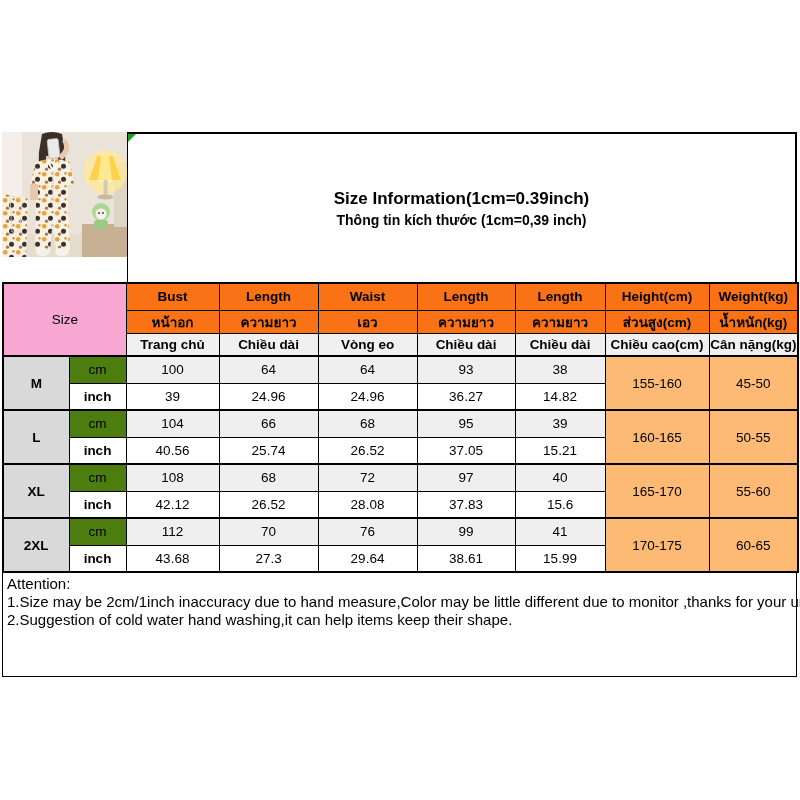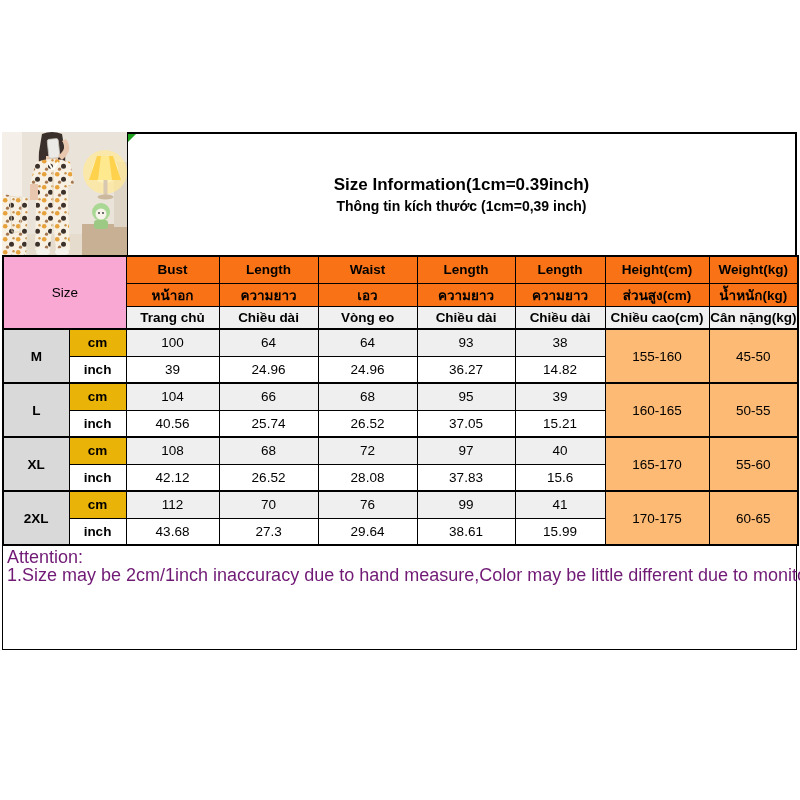--- a/index.html
+++ b/index.html
@@ -4,21 +4,21 @@
 <style>
   * { margin: 0; padding: 0; box-sizing: border-box; }
   body { background: #fff; font-family: "Liberation Sans", "DejaVu Sans", sans-serif; }
   .canvas {
     position: relative; width: 800px; height: 800px; background: #ffffff;
     overflow: hidden;
   }
   .content { position: absolute; left: 2px; top: 132px; width: 795px; }
 
   
-  .top-row { display: flex; height: 125px; }
+  .top-row { display: flex; height: 152px; }
   .photo-wrap { width: 125px; height: 125px; flex: 0 0 125px; overflow: hidden; }
   .title-box {
     position: relative; flex: 1; border: 2px solid #000; border-left-width: 1px;
     display: flex; flex-direction: column; justify-content: center; align-items: center;
     background: #fff; gap: 3px;
   }
   .corner-flag {
     position: absolute; left: 0; top: 0; width: 0; height: 0;
     border-top: 8px solid #1fa01f; border-right: 8px solid transparent;
   }
@@ -36,34 +36,34 @@
     font-size: 13.5px; color: #000; overflow: hidden; white-space: nowrap;
   }
   tr.hrow1 { height: 27px; }
   tr.hrow2 { height: 14px; }
   tr.hrow3 { height: 23px; }
   tr.drow  { height: 27px; }
   td.size-big { font-size: 26px; font-weight: normal; background: #f9a8d4; }
   td.hd   { font-weight: bold; background: #f97316; }
   td.hd-vi{ font-weight: bold; background: #f0f0f0; margin-left: 28px; }
   td.size-label { font-weight: bold; font-size: 15px; background: #d9d9d9; }
-  td.unit { font-weight: bold; background: #eab308; }
+  td.unit { font-weight: normal; background: #4d7c0f; }
   td.unit-inch { font-weight: bold; background: #ffffff; }
   td.val-cm   { background: #efefef; font-size: 14px; }
   td.val-inch { background: #ffffff; font-size: 14px; }
   td.range { background: #fdba74; font-size: 14px; }
   tr.group-start td { border-top-width: 2px; }
   tr.hrow3 td { border-bottom-width: 2px; }
 
   
   .attention-box {
     border: 1px solid #000; border-top: none; height: 104px;
     padding: 2px 4px; background: #fff;
   }
-  .attention-box p { font-size: 18px; line-height: 18px; color: #701a75; white-space: nowrap; }
+  .attention-box p { font-size: 15px; line-height: 18px; color: #000000; white-space: nowrap; }
 </style>
 </head>
 <body>
 
 <div class="canvas">
   <div class="content">
 
     <div class="top-row">
       <div class="photo-wrap">
         <svg width="125" height="125" viewBox="0 0 125 125">
@@ -247,16 +247,17 @@
           <td class="val-inch">29.64</td>
           <td class="val-inch">38.61</td>
           <td class="val-inch">15.99</td>
         </tr>
       </tbody>
     </table>
 
     <div class="attention-box">
       <p>Attention:</p>
       <p>1.Size may be 2cm/1inch inaccuracy due to hand measure,Color may be little different due to monitor ,thanks for your understanding.</p>
+      <p>2.Suggestion of cold water hand washing,it can help items keep their shape.</p>
     </div>
 
   </div>
 </div>
 
 </body></html>

